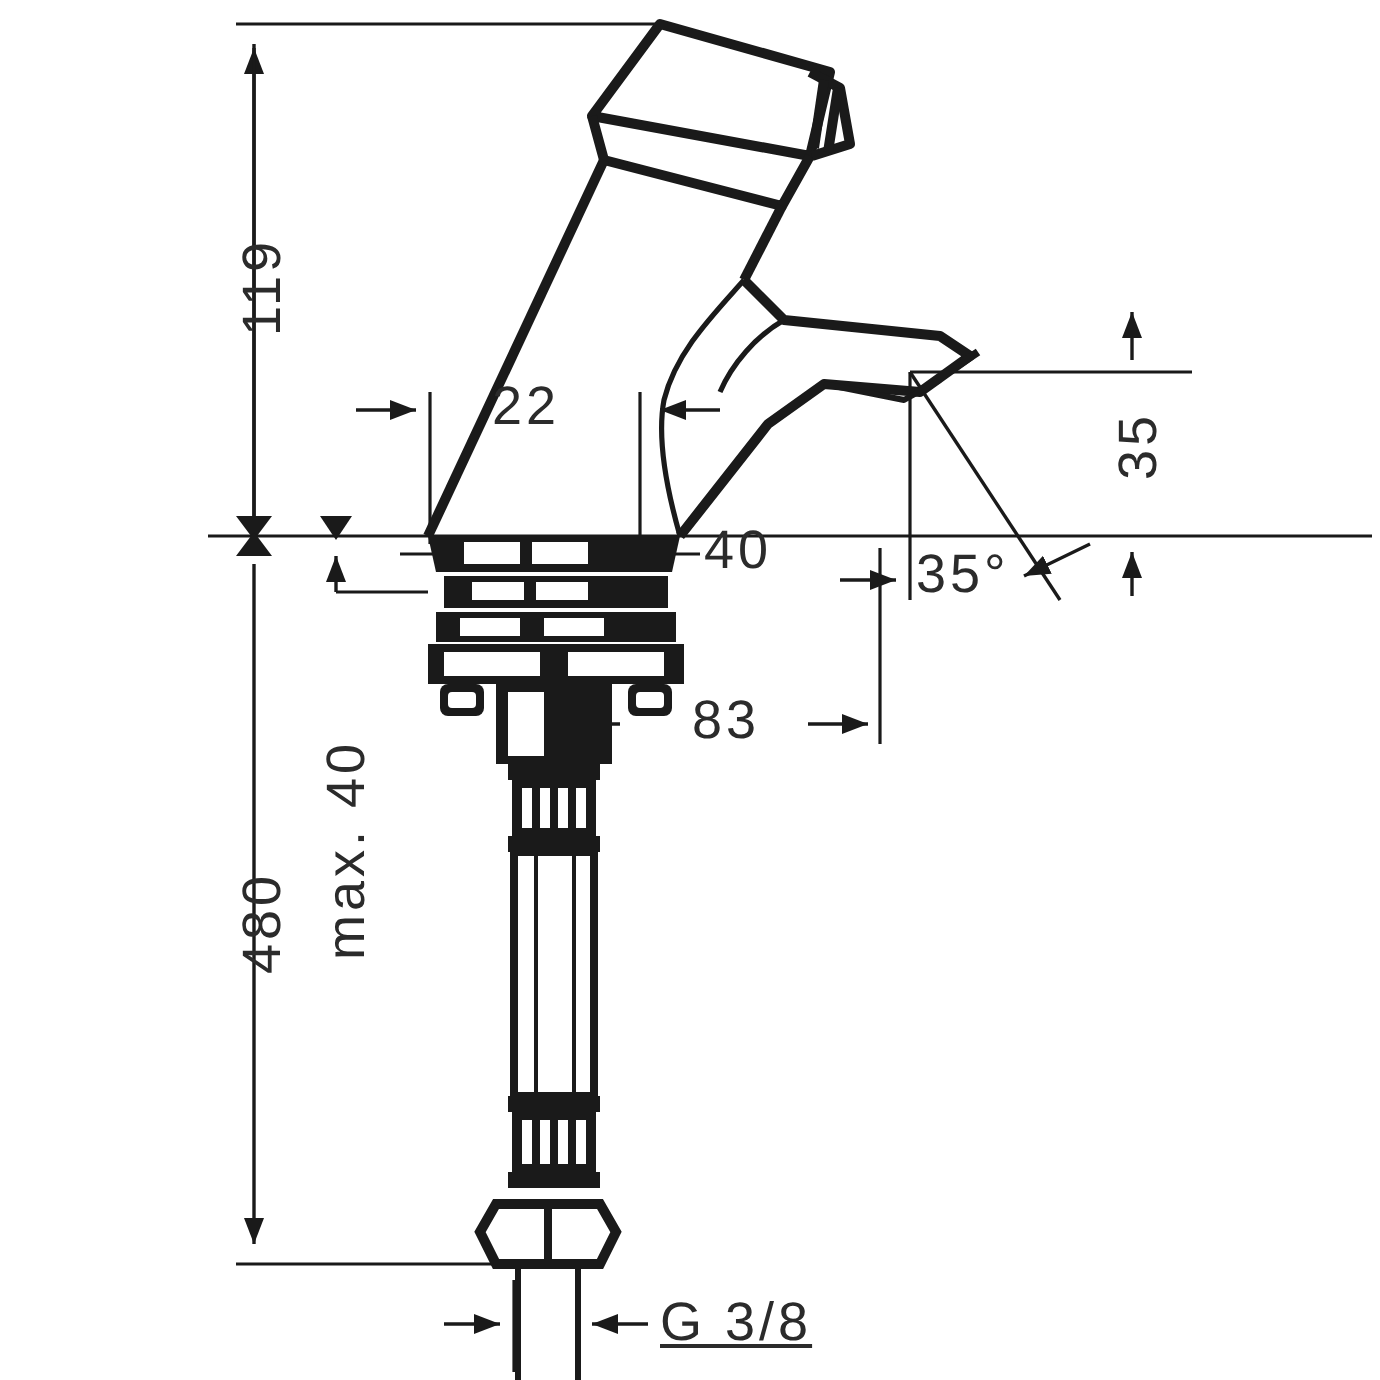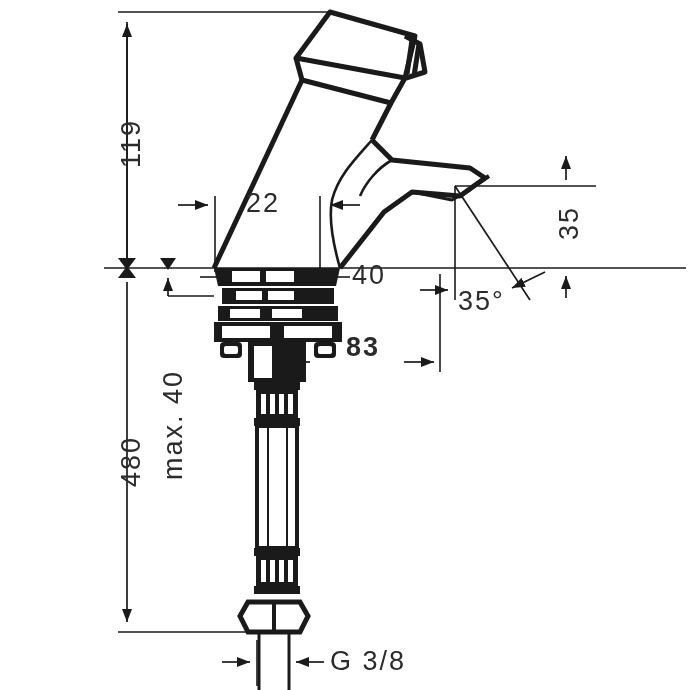--- a/index.html
+++ b/index.html
@@ -185,23 +185,23 @@
   </svg>
 
   <div class="dimlabel rot" style="left:118px;top:168px;">119</div>
 
   <div class="dimlabel" style="left:246px;top:190px;">22</div>
 
   <div class="dimlabel" style="left:352px;top:262px;">40</div>
 
   <div class="dimlabel rot" style="left:160px;top:480px;">max. 40</div>
 
-  <div class="dimlabel" style="left:346px;top:334px;font-weight:bold;">83</div>
+  <div class="dimlabel" style="left:346px;top:347px;">83</div>
 
   <div class="dimlabel rot" style="left:118px;top:487px;">480</div>
 
   <div class="dimlabel rot" style="left:556px;top:240px;">35</div>
 
-  <div class="dimlabel" style="left:458px;top:288px;text-align:right;">35°</div>
-
-  <div class="dimlabel" style="left:330px;top:648px;">G 3/8</div>
+  <div class="dimlabel" style="left:458px;top:274px;text-align:right;">35°</div>
+
+  <div class="dimlabel" style="left:330px;top:648px;text-decoration:underline;">G 3/8</div>
 
 </div>
 
 </body></html>

